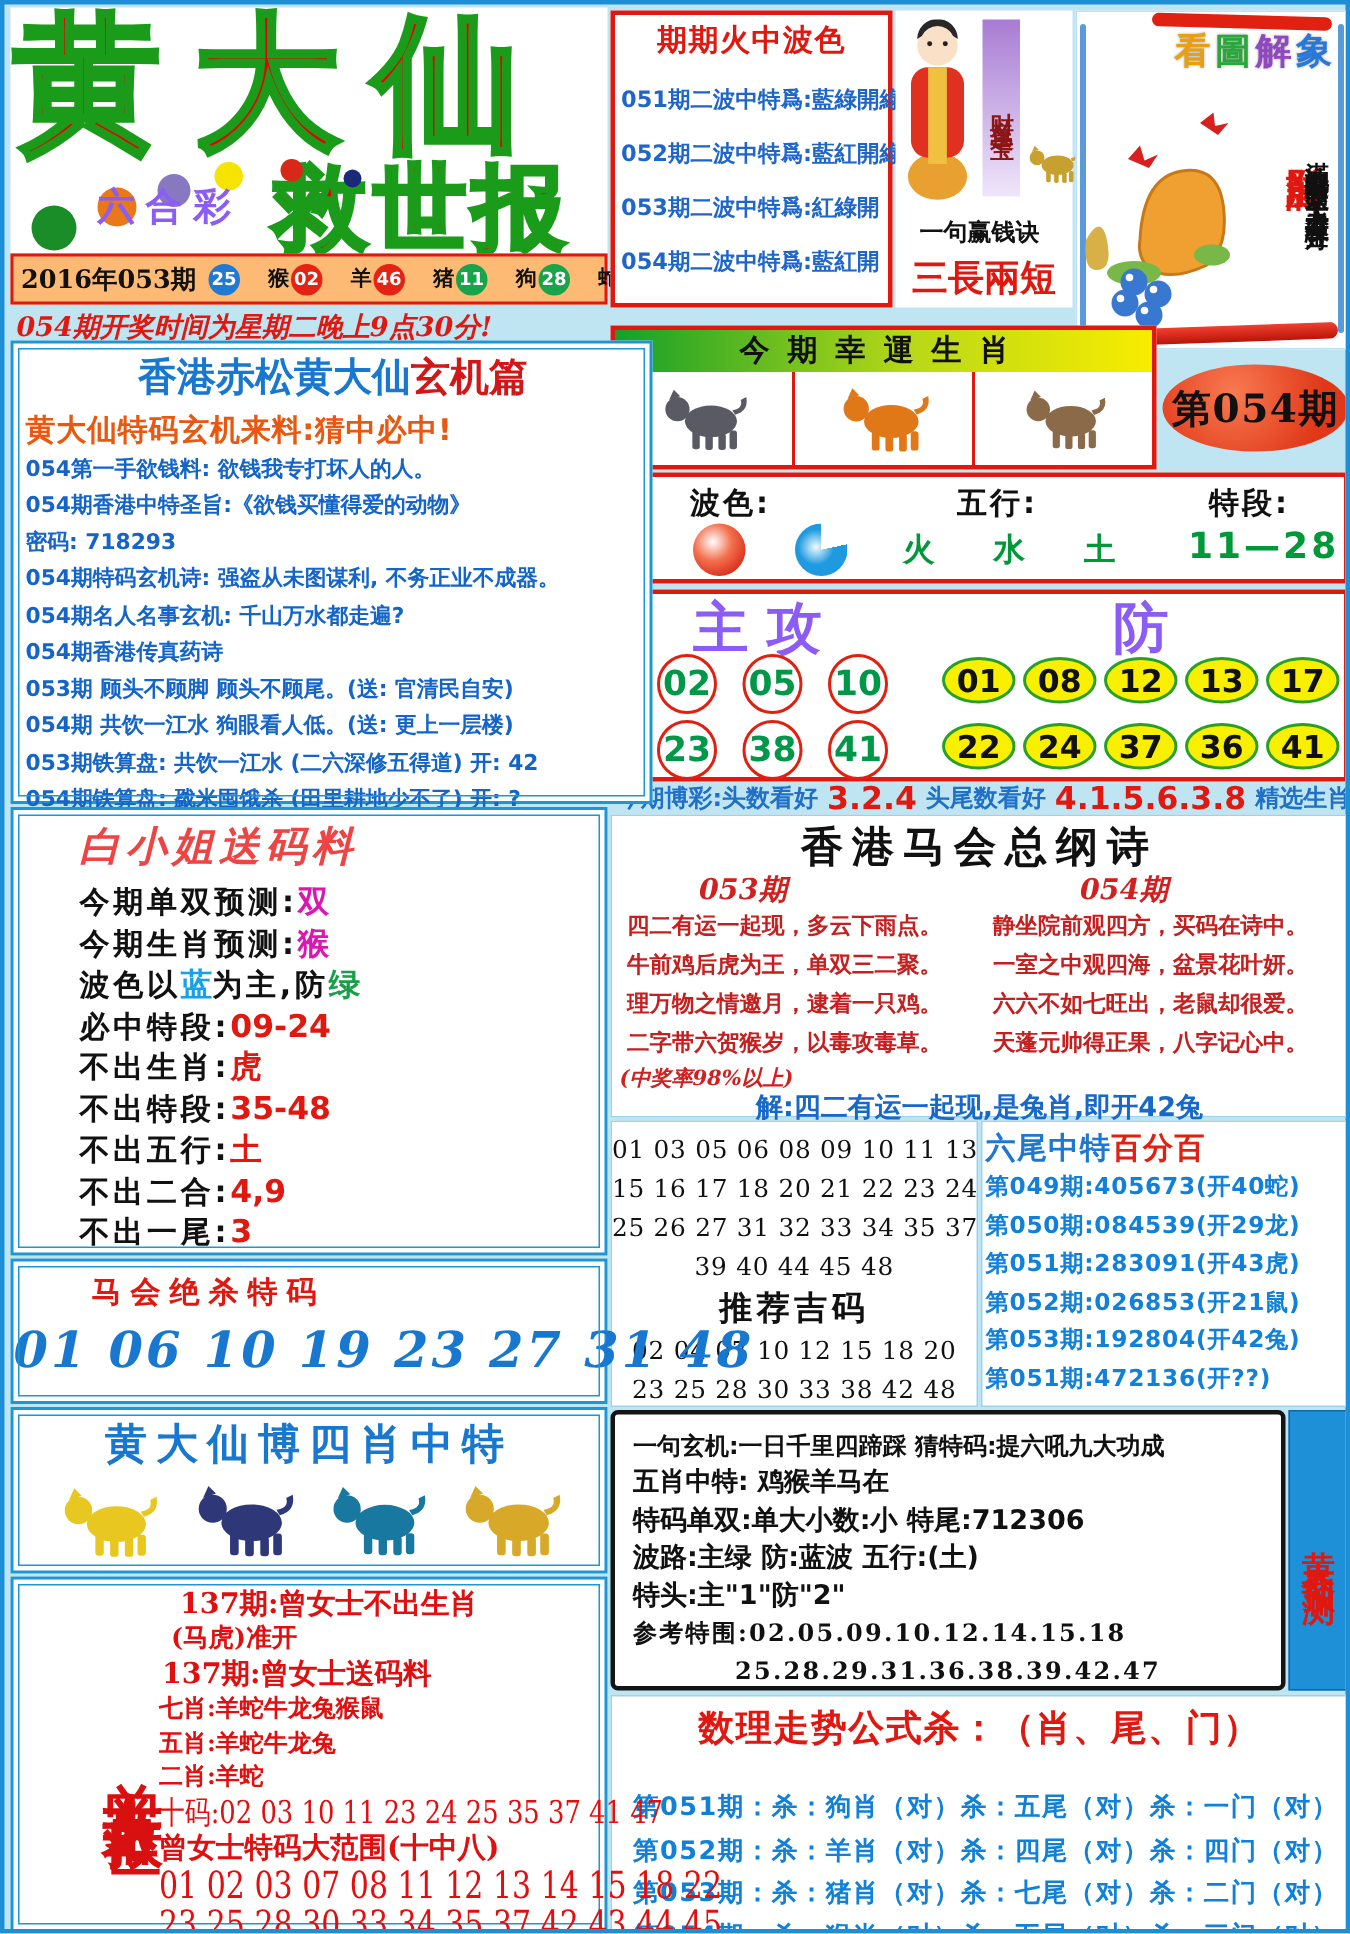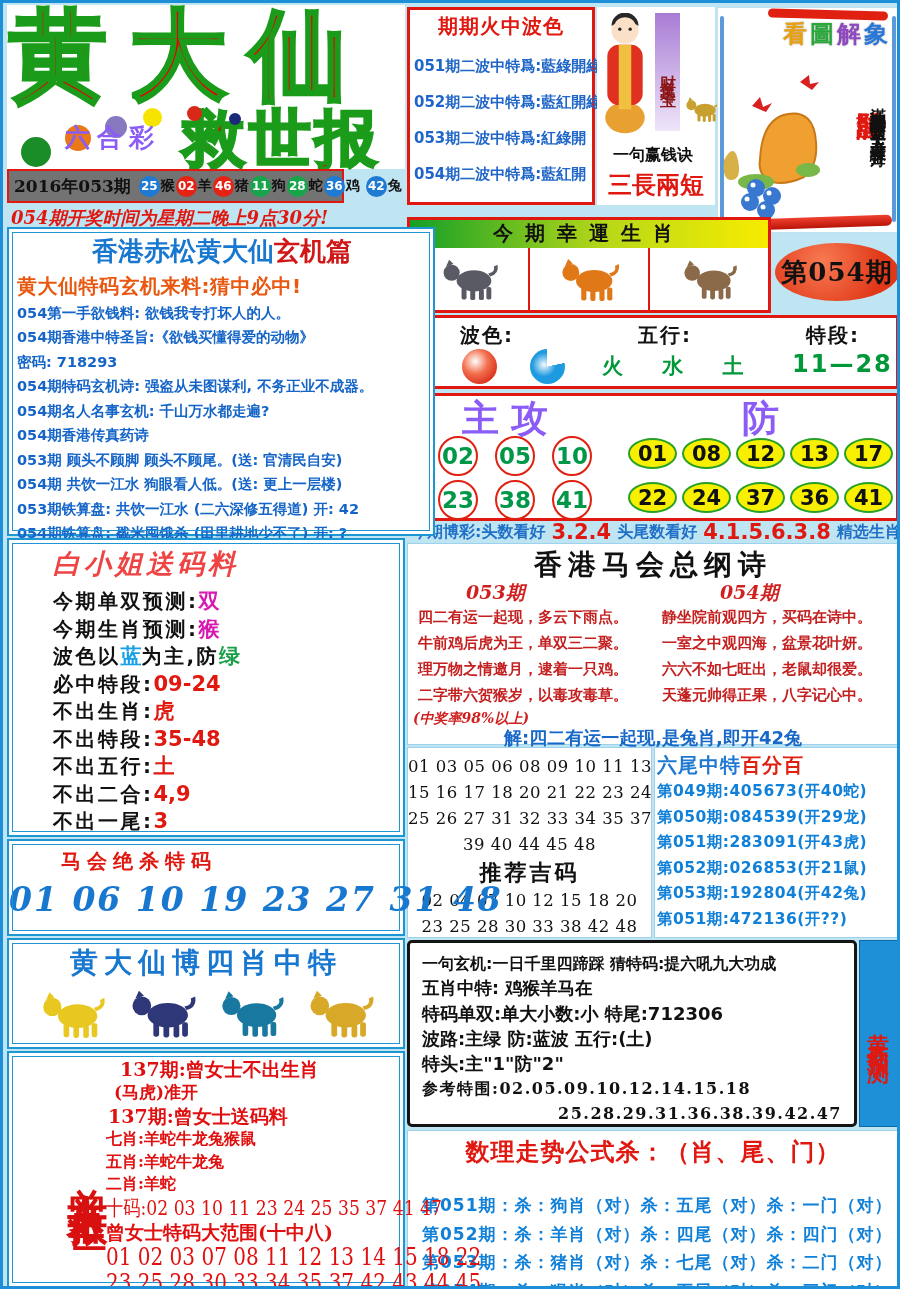--- a/index.html
+++ b/index.html
@@ -21,28 +21,28 @@
   #hdr-t2{left:176px;top:92px;font-size:62px;font-weight:bold;color:#e80000;letter-spacing:4px;
       font-family:"DejaVu Serif",serif;-webkit-text-stroke:2.5px #1a9c1a;white-space:nowrap}
   .dot{position:absolute;border-radius:50%}
   #d0{left:14px;top:132px;width:30px;height:30px}
   #d1{left:58px;top:120px;width:26px;height:26px}
   #d2{left:98px;top:111px;width:22px;height:22px}
   #d3{left:136px;top:103px;width:19px;height:19px}
   #d4{left:180px;top:101px;width:15px;height:15px}
   #d5{left:222px;top:108px;width:12px;height:12px}
   #hdr-lhc{left:58px;top:116px;font-size:25px;color:#8b5cf6;letter-spacing:7px;font-weight:bold}
-  #datestrip{left:4px;top:166px;width:337px;height:34px;border:2.5px solid #e01810;background:#737373;
+  #datestrip{left:4px;top:166px;width:398px;height:34px;border:2.5px solid #e01810;background:#fdba74;
       display:flex;align-items:center}
   #issue{font-size:17px;font-weight:bold;color:#111;padding:0 5px;white-space:nowrap;font-family:"DejaVu Serif",serif}
   .rsep{width:2.5px;align-self:stretch;background:#e01810}
   .balls{display:flex;align-items:center;gap:1px;padding:0 3px}
   .ball .bnum{display:inline-flex;width:21px;height:21px;border-radius:50%;color:#fff;font-size:12px;
       font-weight:bold;font-style:normal;align-items:center;justify-content:center}
-  .ball{display:inline-flex;align-items:center;gap:1px}
+  .ball{display:inline-flex;align-items:center;gap:19px}
   .ball .bzo{font-size:14px;color:#111;font-weight:bold}
   #notice{left:8px;top:203px;width:394px;color:#e01810;font-weight:bold;font-style:italic;
       font-size:18px;font-family:"DejaVu Serif",serif;white-space:nowrap}
 
   
   #wavebox{left:404px;top:4px;width:188px;height:198px;border:3px solid #e01810;background:#fff;padding:3px 4px}
   #wavebox .wt{color:#e01810;font-size:20px;font-weight:bold;text-align:center;letter-spacing:1px}
   #wavebox .wl{color:#2066c8;font-weight:bold;font-size:15px;margin-top:17px;white-space:nowrap}
 
   
@@ -126,21 +126,21 @@
   #liuweibox .lt{text-align:left;font-weight:bold;font-size:20px;letter-spacing:1px;white-space:nowrap}
   #liuweibox .lt .b{color:#1e78d0}
   #liuweibox .lt .r{color:#e02010}
   #liuweibox .lrow{color:#1080d8;font-weight:bold;font-size:15.5px;line-height:25.5px;white-space:nowrap;letter-spacing:.5px}
 
   
   #mysterybox{left:404px;top:937px;width:450px;height:187px;border:3.5px solid #141414;border-radius:5px;
       background:#fff;padding:8px 12px 0}
   #mysterybox .ml{color:#111;font-weight:600;font-size:16px;line-height:25px;white-space:nowrap}
   #mysterybox .ml.ser{font-family:"DejaVu Serif",serif;letter-spacing:1.5px}
-  #mysterybox .ml.ctr{text-align:right}
+  #mysterybox .ml.ctr{text-align:center}
   #predstrip{left:856px;top:937px;width:40px;height:187px;background:#1e90d8;border:1.5px solid #0e68a8;
       display:flex;align-items:center;justify-content:center}
   #predstrip span{writing-mode:vertical-rl;color:#e01810;font-weight:bold;font-size:22px;letter-spacing:7px;font-family:"DejaVu Serif",serif}
 
   
   #shulibox{left:404px;top:1127px;width:492px;height:158px;padding-top:5px}
   #shulibox .st{text-align:center;color:#e01810;font-weight:bold;font-size:24px;letter-spacing:1px;white-space:nowrap}
   #shulibox .srow{color:#1080d8;font-weight:bold;font-size:17px;line-height:28.5px;padding-left:14px;
       letter-spacing:1px;white-space:nowrap}
   #shulibox .srows{margin-top:23px}

